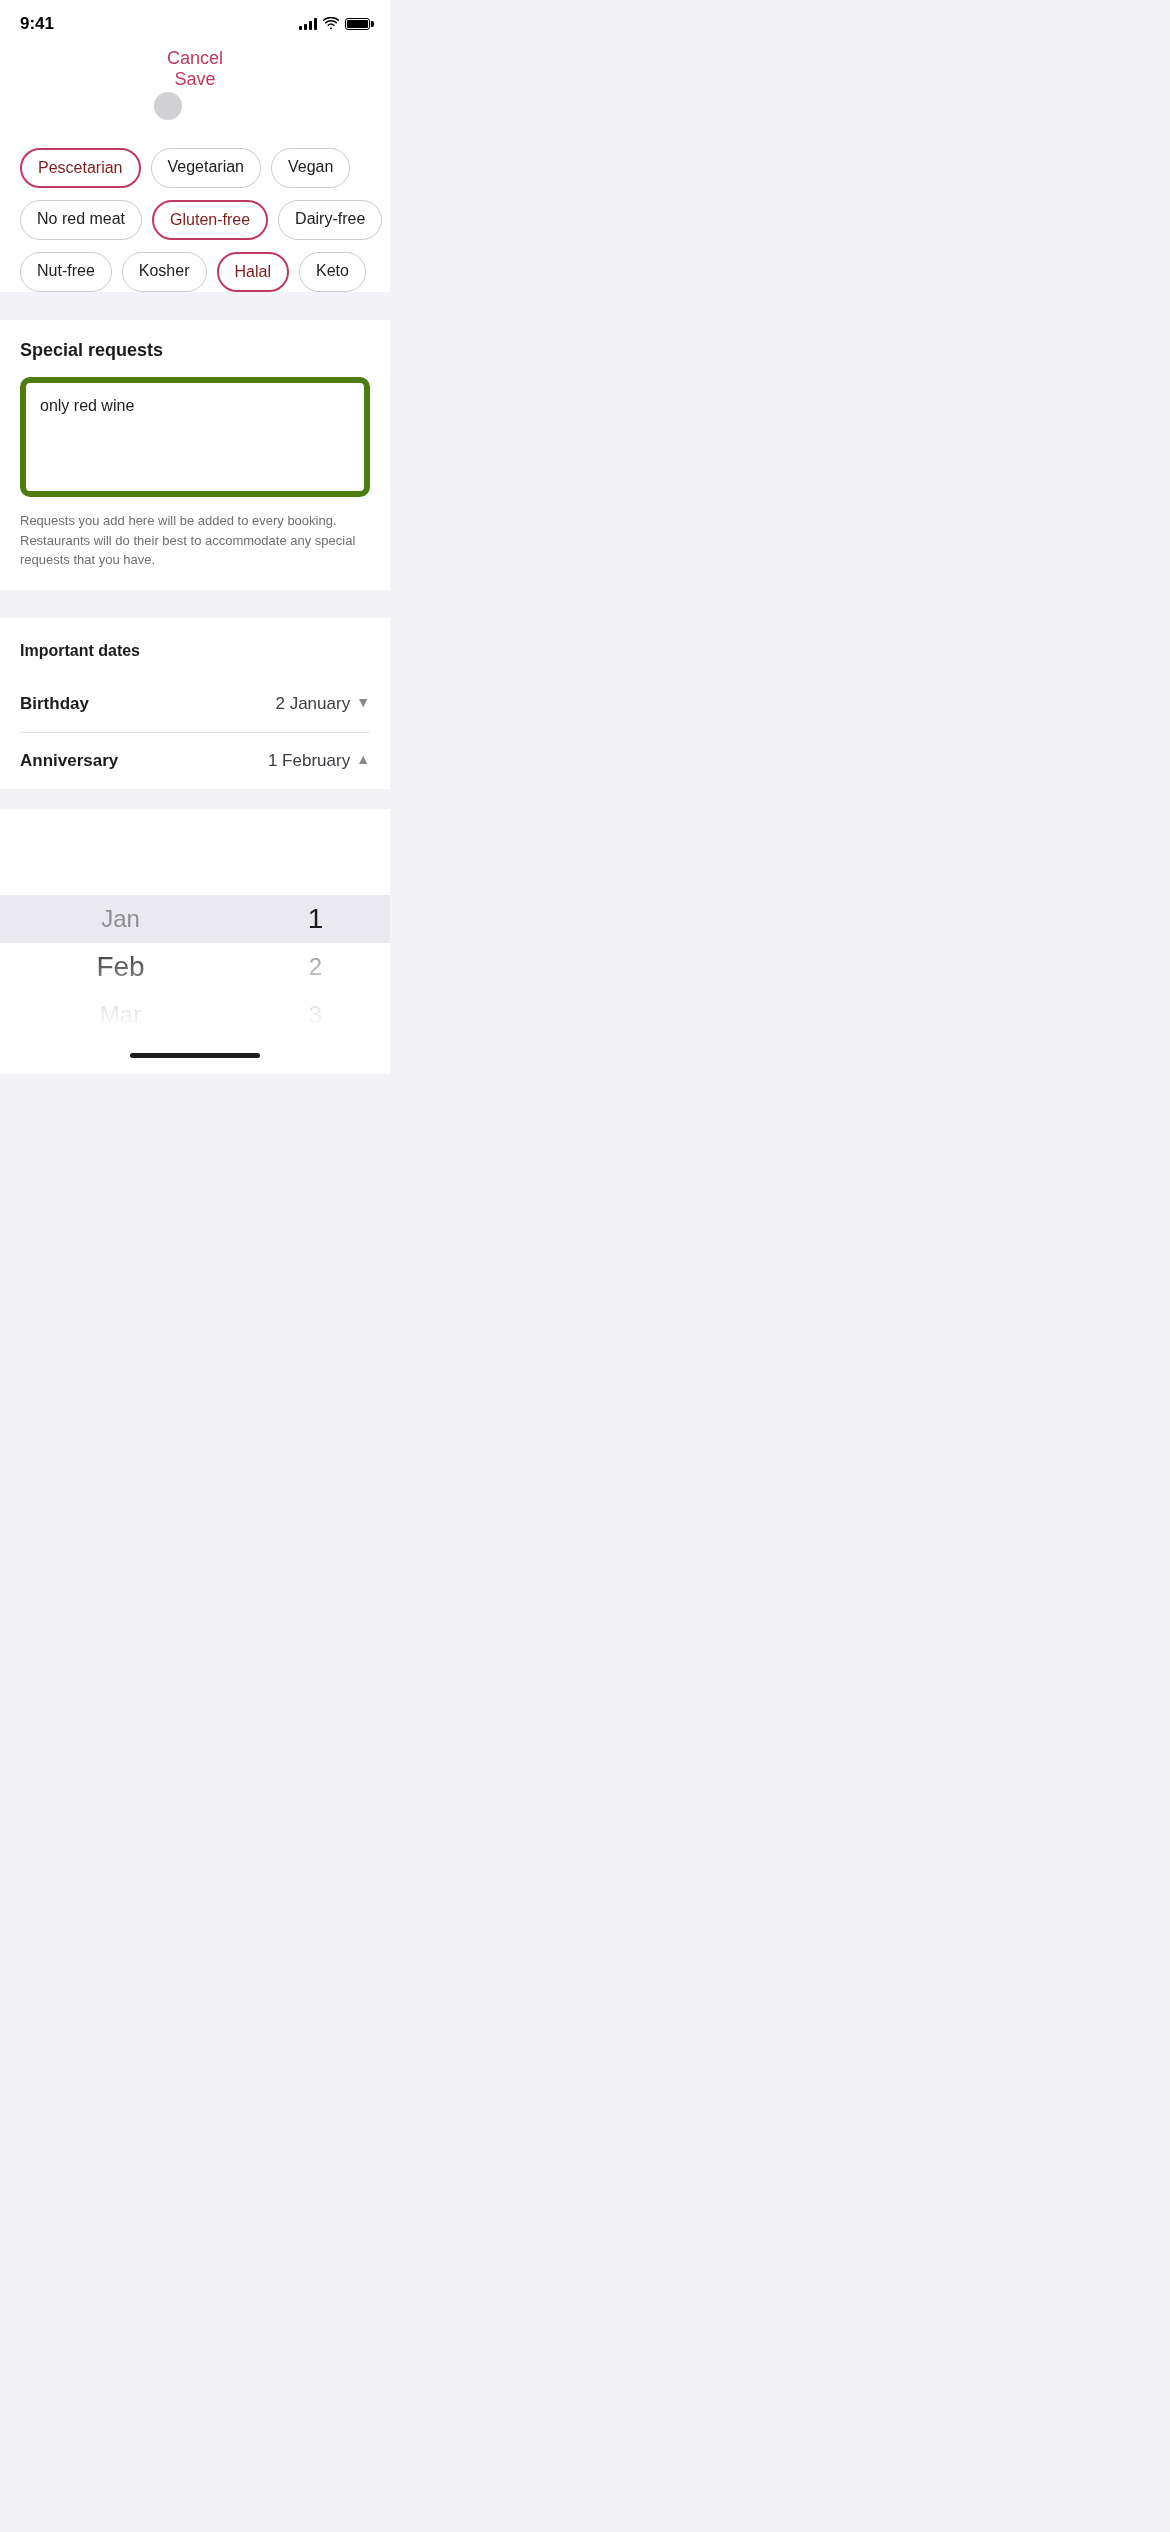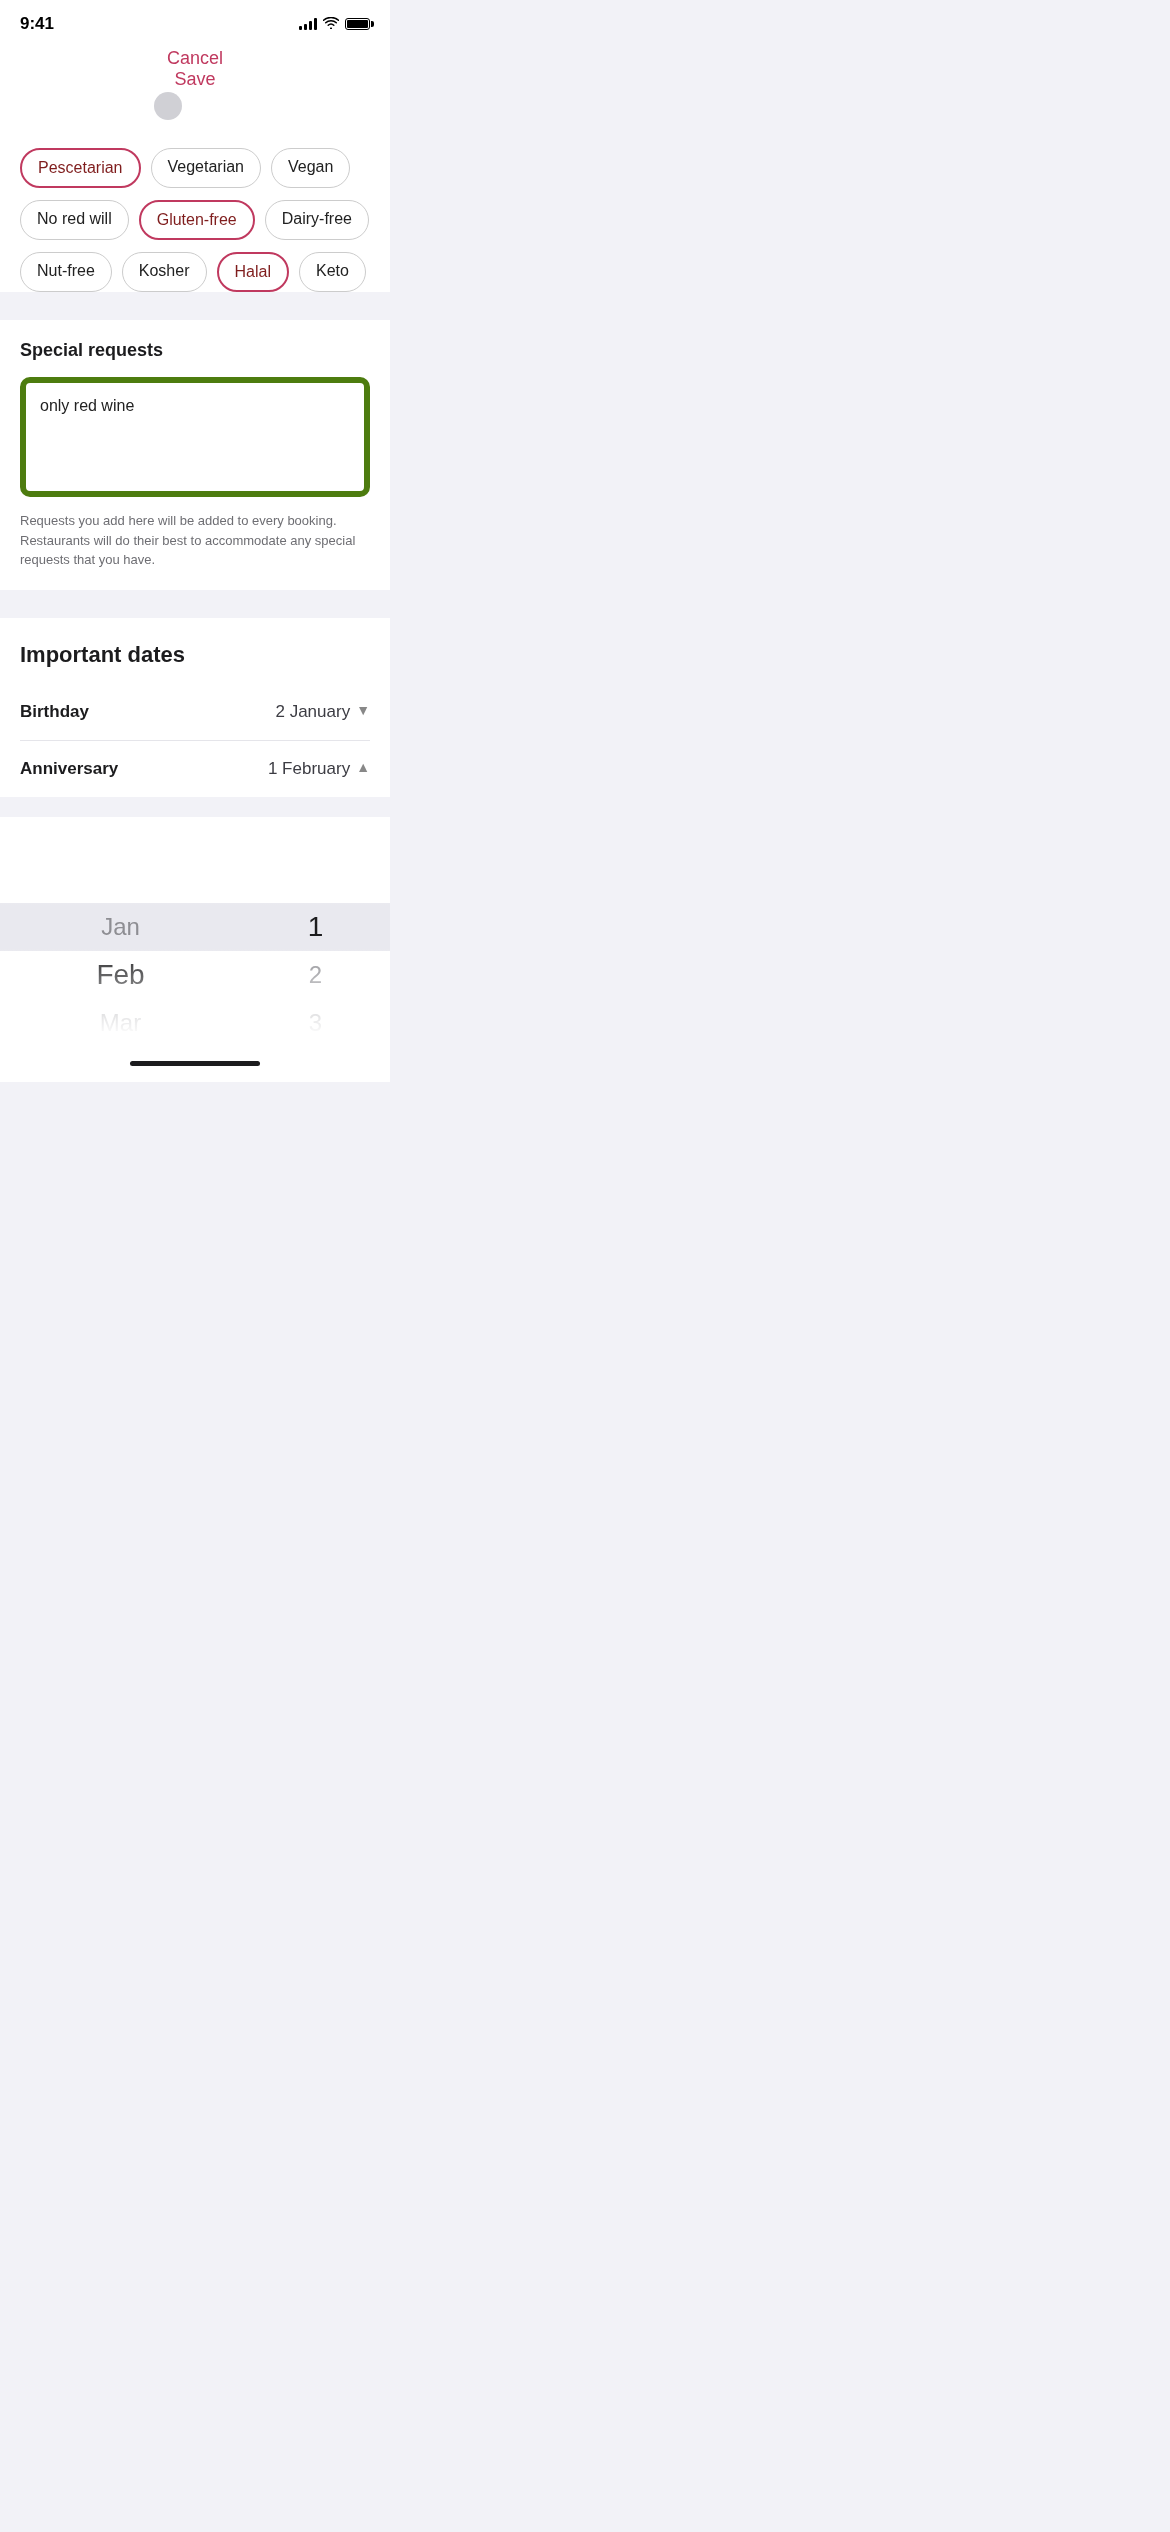--- a/index.html
+++ b/index.html
@@ -147,21 +147,21 @@
     }
 
     .section-title {
       font-size: 18px;
       font-weight: 700;
       color: #1c1c1e;
       margin-bottom: 16px;
     }
 
     .section-title-bold {
-      font-size: 22px;
+      font-size: 16px;
       font-weight: 800;
       color: #1c1c1e;
       margin-bottom: 16px;
     }
 
     .special-requests-textarea {
       width: 100%;
       border: 6px solid #4d7c0f;
       border-radius: 10px;
       padding: 14px 14px;
@@ -368,21 +368,21 @@
 
 <div class="diet-tags-section">
 
   <div class="tags-row">
     <span class="tag selected">Pescetarian</span>
     <span class="tag">Vegetarian</span>
     <span class="tag">Vegan</span>
   </div>
 
   <div class="tags-row">
-    <span class="tag">No red will</span>
+    <span class="tag">No red meat</span>
     <span class="tag selected">Gluten-free</span>
     <span class="tag">Dairy-free</span>
   </div>
 
   <div class="tags-row">
     <span class="tag">Nut-free</span>
     <span class="tag">Kosher</span>
     <span class="tag selected">Halal</span>
     <span class="tag">Keto</span>
   </div>

